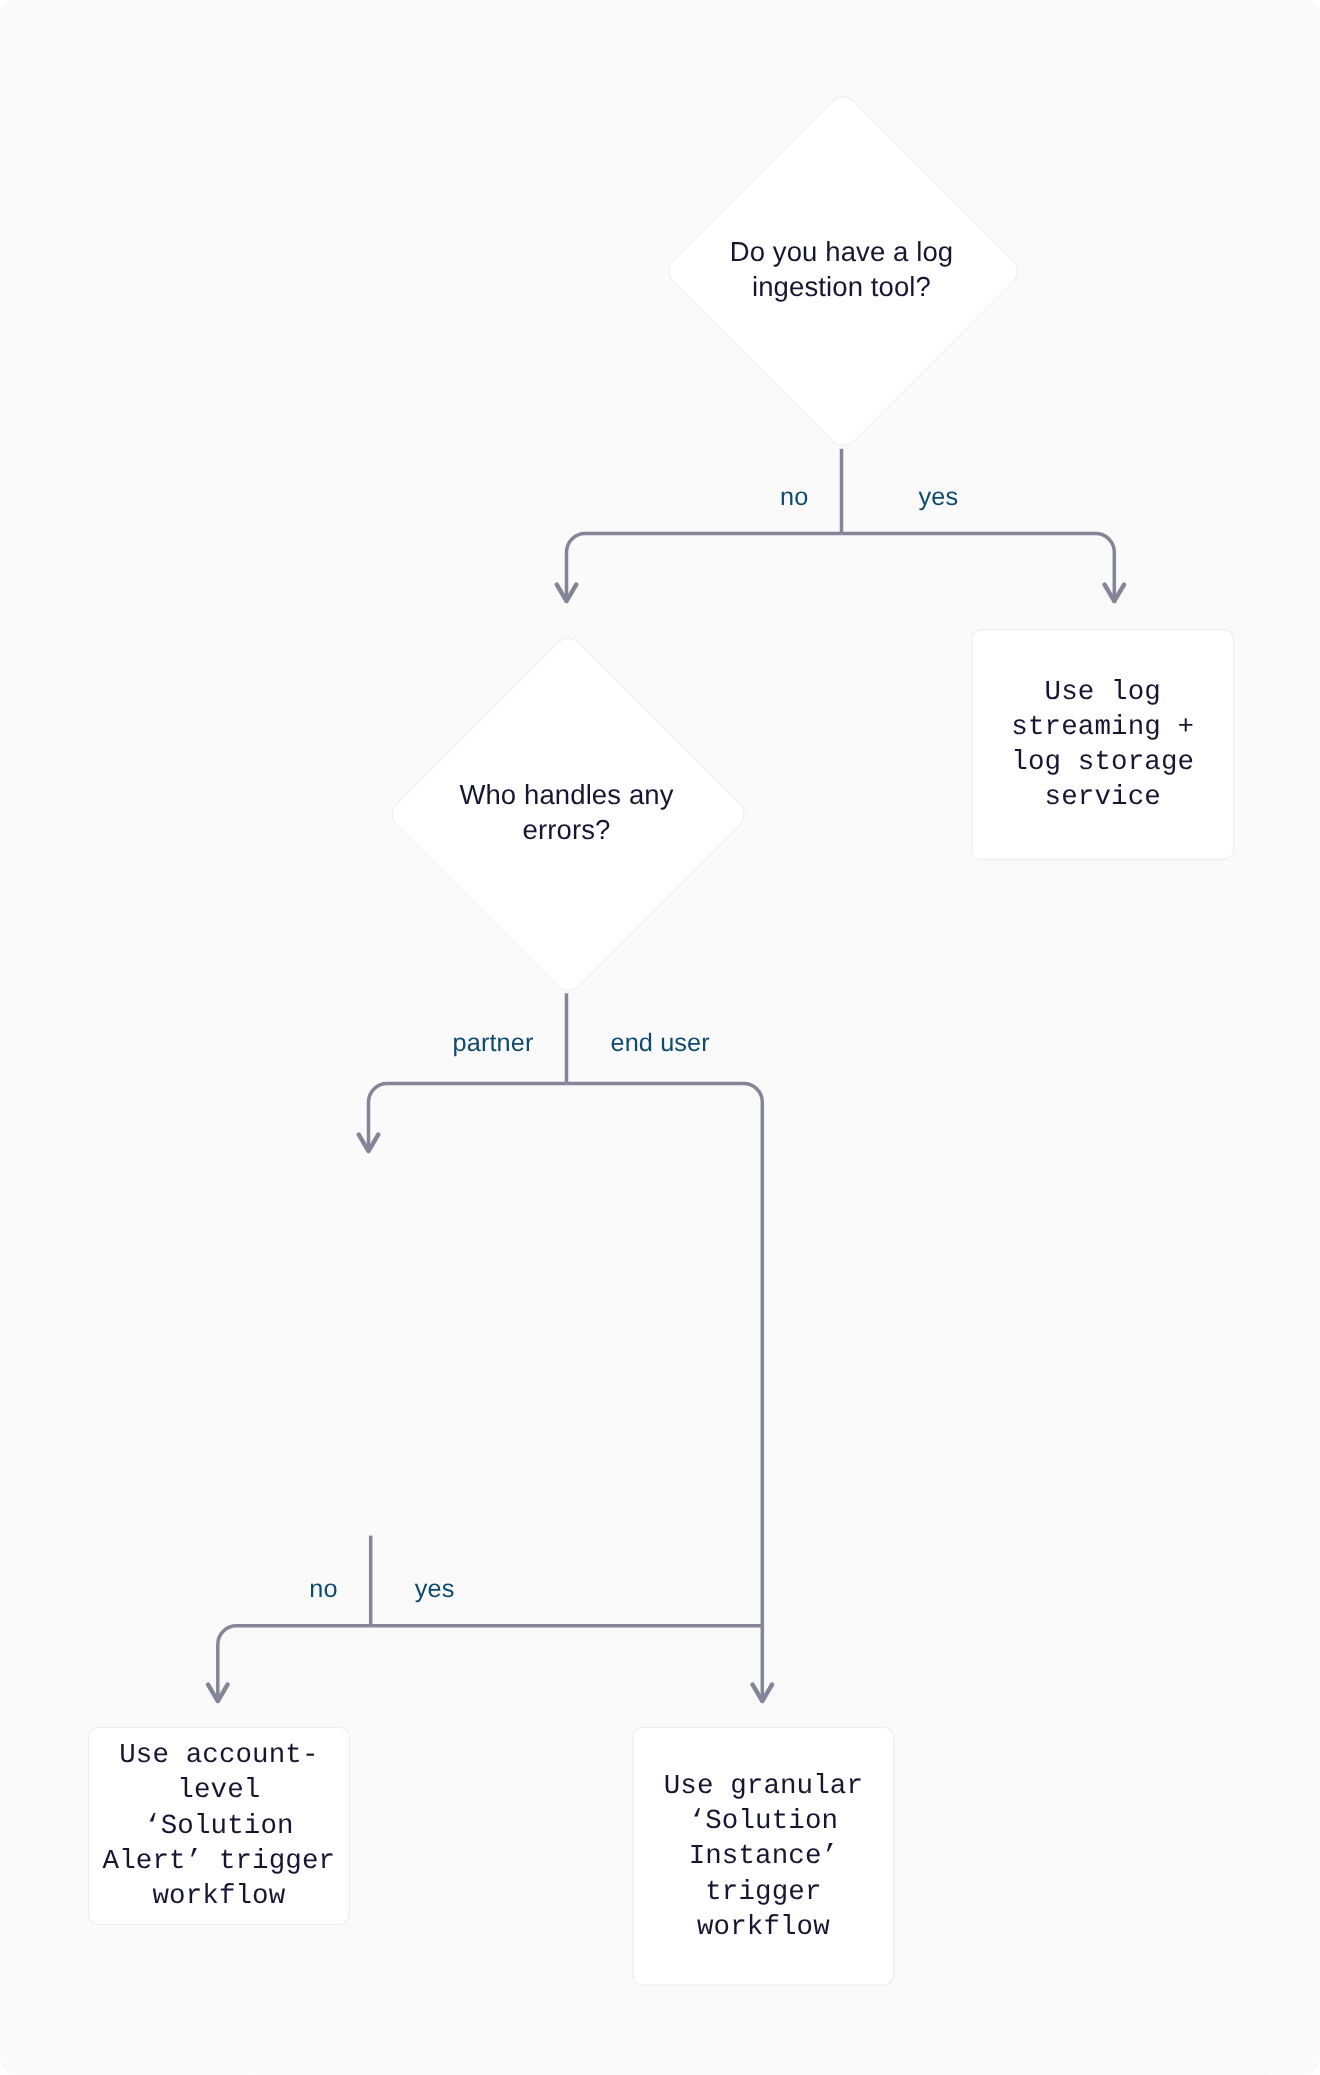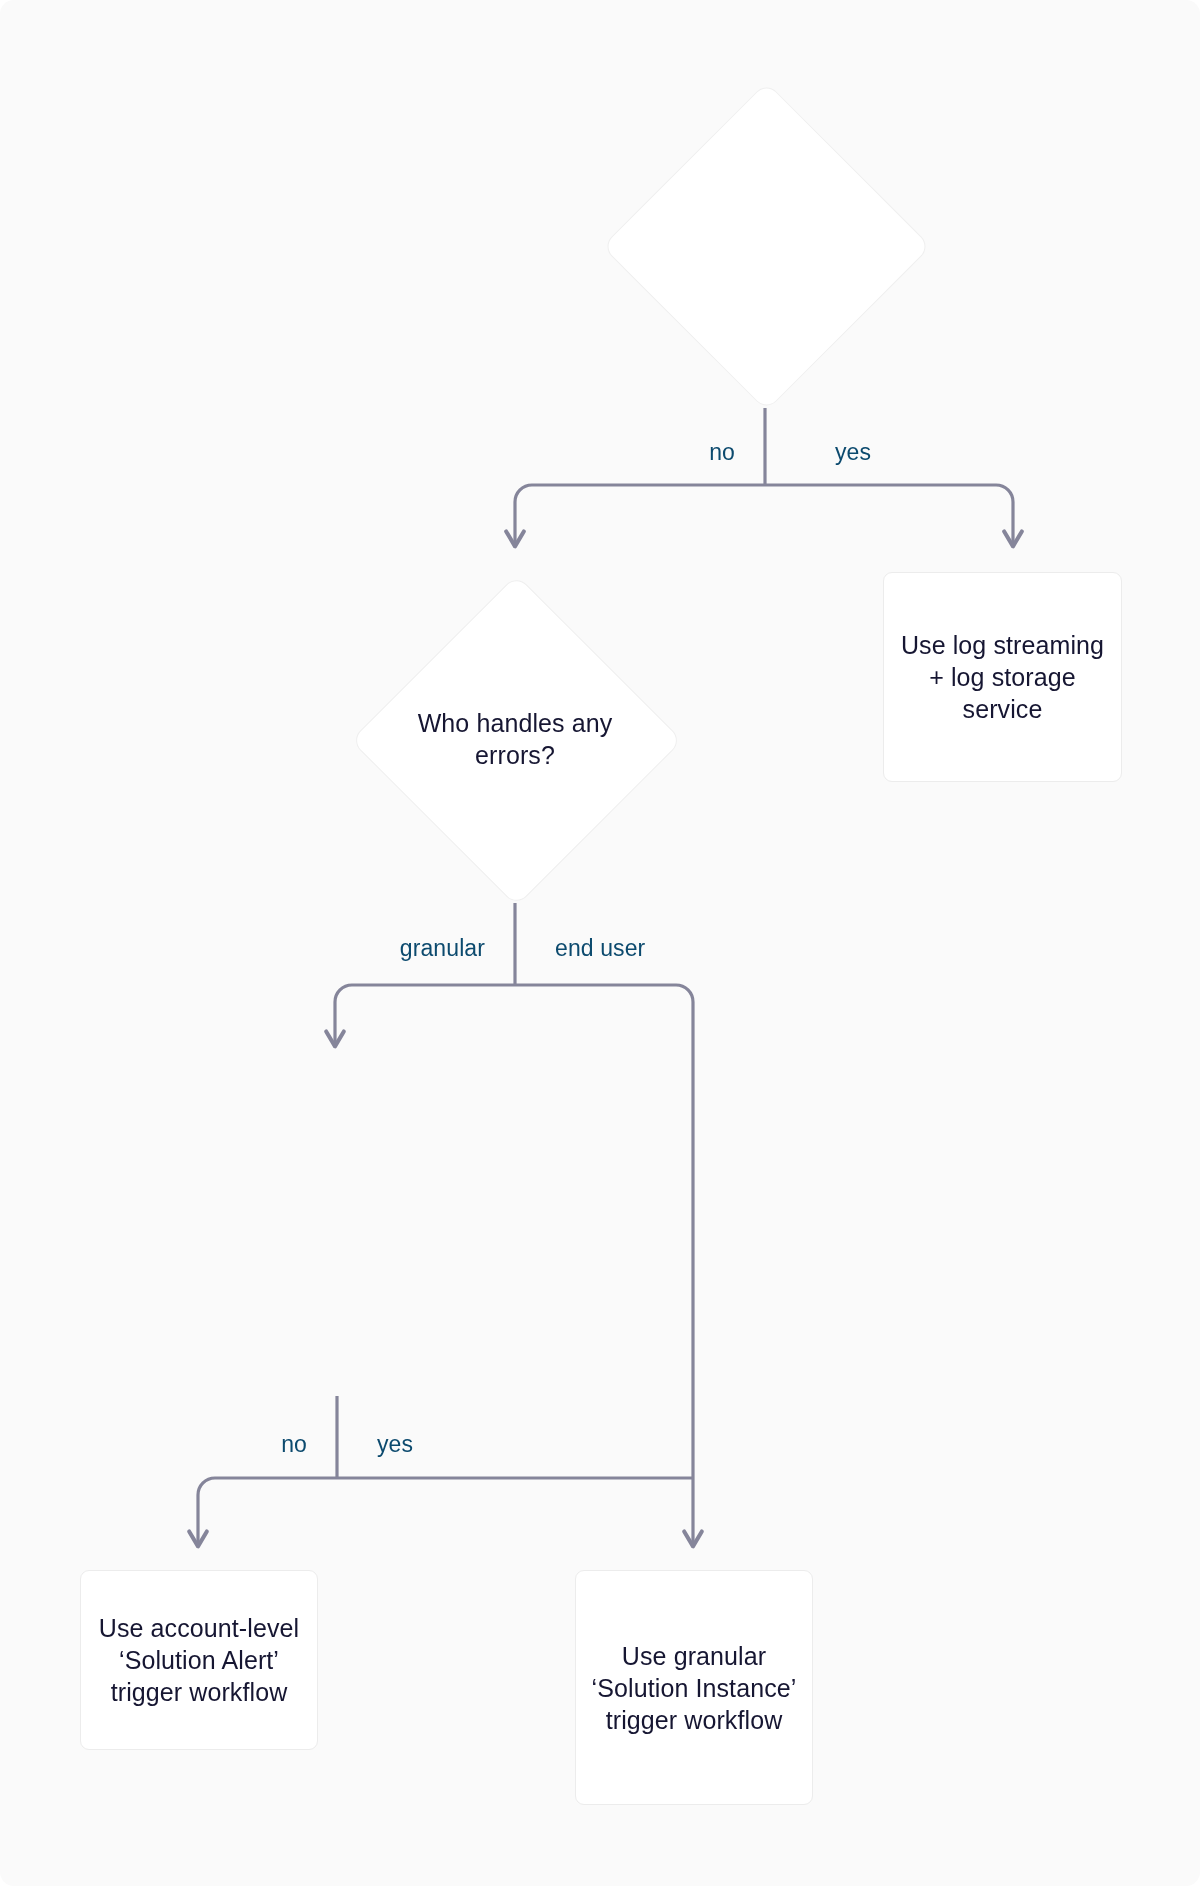--- a/index.html
+++ b/index.html
@@ -42,20 +42,21 @@
     font-size: 25px;
     line-height: 1.28;
     letter-spacing: 0.1px;
   }
 
   .node-box {
     background: #ffffff;
     border: 1.5px solid #ececec;
     border-radius: 9px;
     padding: 12px;
+    font-family: Liberation Mono, monospace;
   }
 
   
   .node-diamond {
     background: transparent;
     border: none;
   }
   .diamond-shape {
     position: absolute;
     left: 50%;
@@ -112,35 +113,36 @@
       <path d="M 337 1396 L 337 1478"></path>
 
       <path d="M 337 1478 L 215 1478 A 17 17 0 0 0 198 1495 L 198 1546" marker-end="url(#arrowhead)"></path>
 
       <path d="M 337 1478 L 693 1478"></path>
     </g>
   </svg>
 
   <div class="node node-diamond" style="left:597px; top:83px; width:336px; height:324px;">
     <div class="diamond-shape" style="width:231px; height:231px; margin-left:-115.5px; margin-top:-115.5px; transform:rotate(45deg) scale(1.0,1.0);"></div>
+    <div class="diamond-label">Do you have a log ingestion tool?</div>
   </div>
 
   <div class="edge-label right-aligned" style="left:735px; top:452px;">no</div>
   <div class="edge-label left-aligned" style="left:835px; top:452px;">yes</div>
 
   <div class="node node-box" style="left:883px; top:572px; width:239px; height:210px;">
     <div>Use log streaming + log storage service</div>
   </div>
 
   <div class="node node-diamond" style="left:347px; top:575px; width:336px; height:328px;">
     <div class="diamond-shape" style="width:233px; height:233px; margin-left:-116.5px; margin-top:-116.5px; transform:rotate(45deg);"></div>
     <div class="diamond-label">Who handles any errors?</div>
   </div>
 
-  <div class="edge-label right-aligned" style="left:485px; top:948px;">granular</div>
+  <div class="edge-label right-aligned" style="left:485px; top:948px;">partner</div>
   <div class="edge-label left-aligned" style="left:555px; top:948px;text-align:right;">end user</div>
 
 
   <div class="edge-label right-aligned" style="left:307px; top:1444px;">no</div>
   <div class="edge-label left-aligned" style="left:377px; top:1444px;">yes</div>
 
   <div class="node node-box" style="left:80px; top:1570px; width:238px; height:180px;">
     <div>Use account-level ‘Solution Alert’ trigger workflow</div>
   </div>
 

